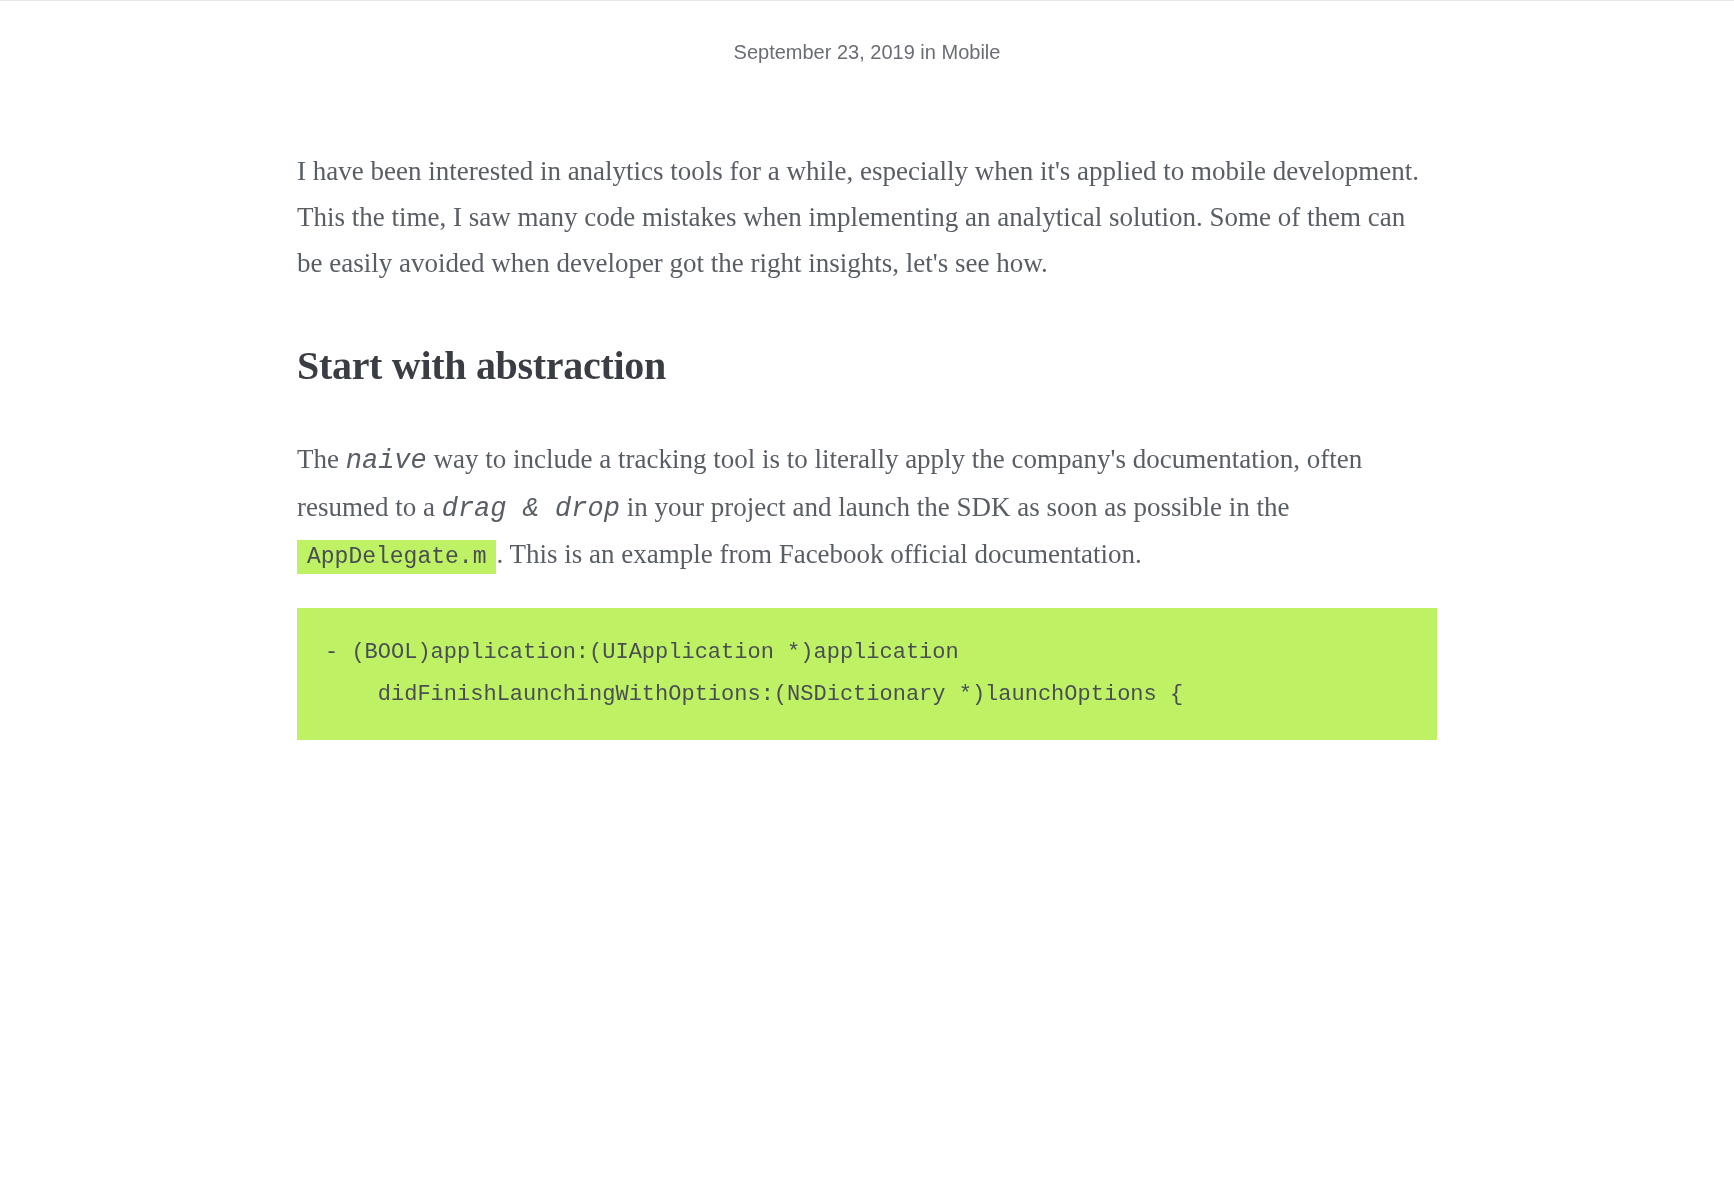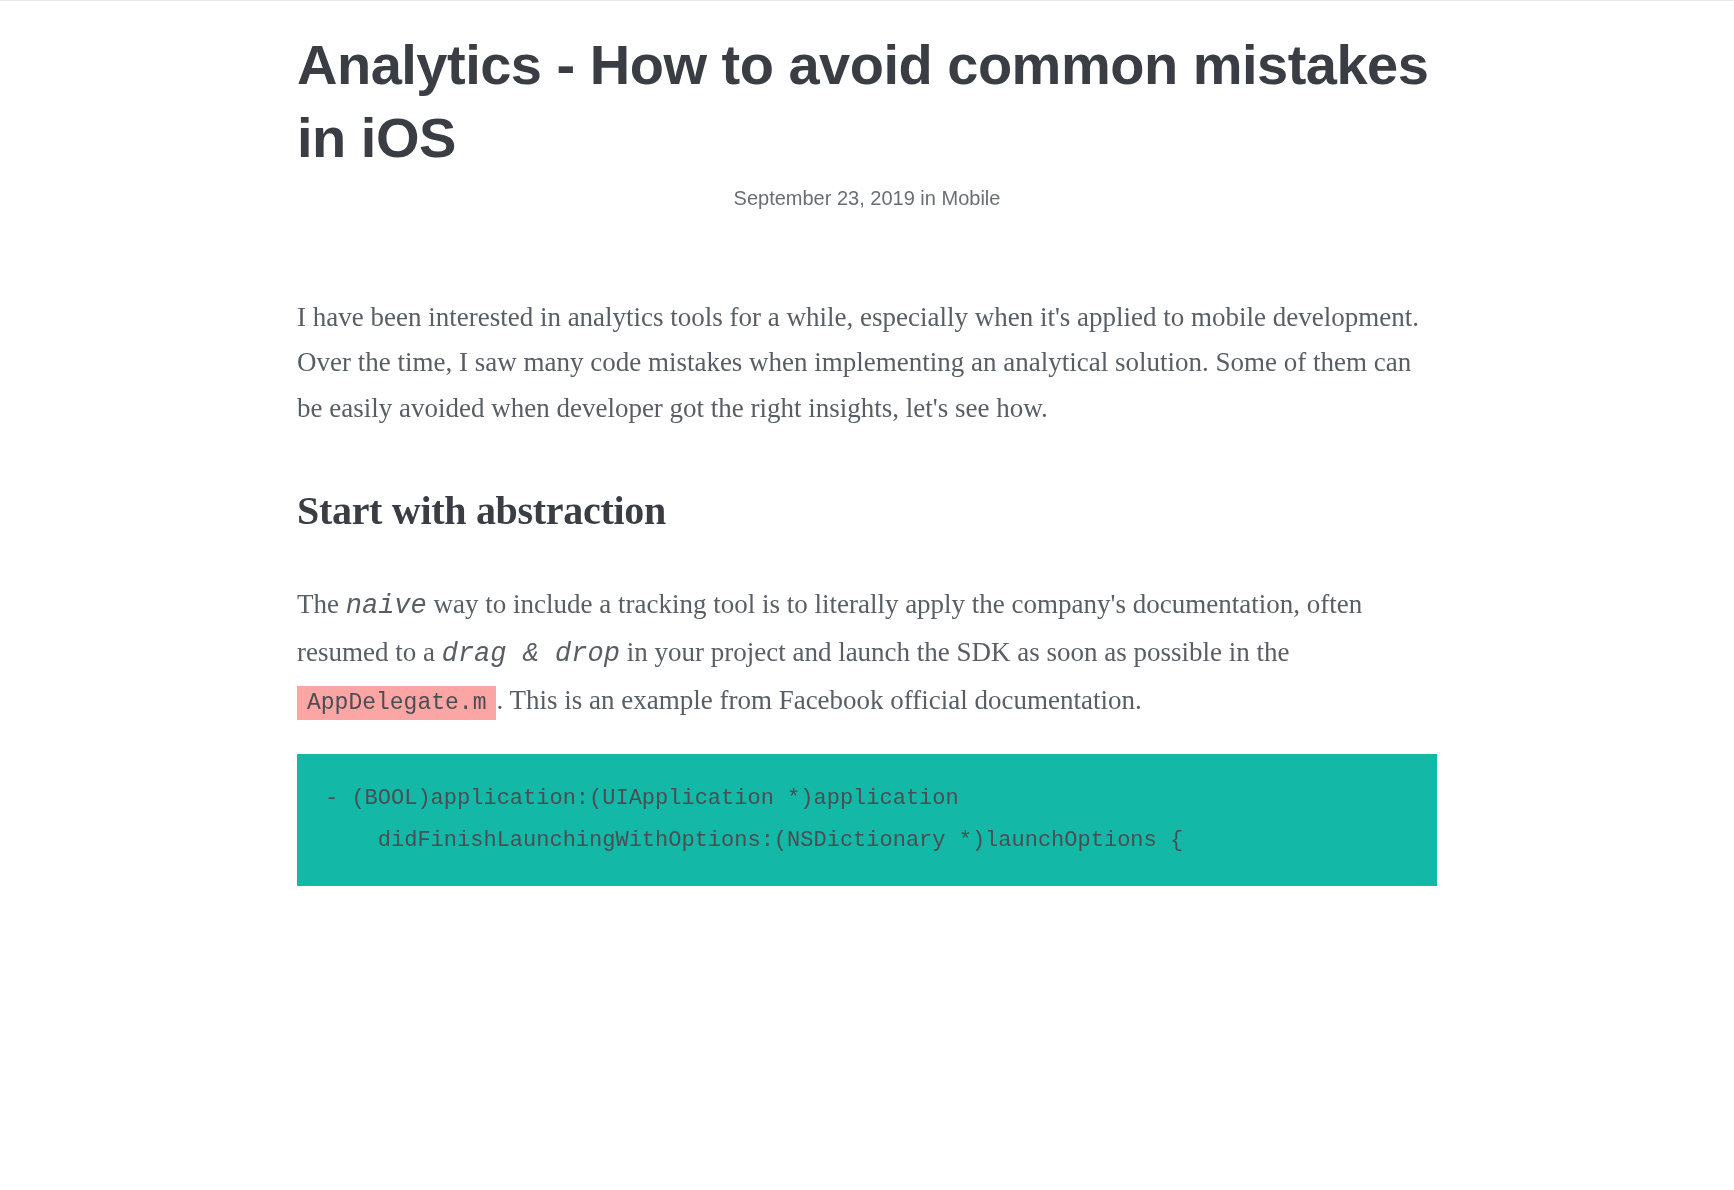--- a/index.html
+++ b/index.html
@@ -55,47 +55,46 @@
       margin-bottom: 48px;
       letter-spacing: -0.3px;
     }
     em {
       font-style: italic;
       font-family: Liberation Mono, monospace;
     }
     code.inline {
       font-family: 'SFMono-Regular', Consolas, 'Liberation Mono', Menlo, monospace;
       font-size: 23px;
-      background: #fca5a5;
+      background: #bef264;
       padding: 4px 10px;
       color: #4a4e54;
     }
     pre {
-      background: #14b8a6;
+      background: #bef264;
       padding: 24px 28px;
       margin-top: 30px;
       font-family: 'SFMono-Regular', Consolas, 'Liberation Mono', Menlo, monospace;
       font-size: 22px;
       line-height: 1.9;
       color: #4a4e54;
       white-space: pre;
       overflow-x: auto;
     }
   </style>
 </head>
 <body>
 
 <div class="container">
-  <h1>Analytics - How to avoid common mistakes in iOS</h1>
   <div class="meta">
     <span>September 23, 2019</span><span> in </span><a>Mobile</a>
   </div>
 
   <div class="content">
-    <p>I have been interested in analytics tools for a while, especially when it's applied to mobile development. Over the time, I saw many code mistakes when implementing an analytical solution. Some of them can be easily avoided when developer got the right insights, let's see how.</p>
+    <p>I have been interested in analytics tools for a while, especially when it's applied to mobile development. This the time, I saw many code mistakes when implementing an analytical solution. Some of them can be easily avoided when developer got the right insights, let's see how.</p>
 
     <h2>Start with abstraction</h2>
 
     <p><span>The </span><em>naive</em><span> way to include a tracking tool is to literally apply the company's documentation, often resumed to a </span><em>drag &amp; drop</em><span> in your project and launch the SDK as soon as possible in the </span><code class="inline">AppDelegate.m</code><span>. This is an example from Facebook official documentation.</span></p>
 
     <pre>- (BOOL)application:(UIApplication *)application
     didFinishLaunchingWithOptions:(NSDictionary *)launchOptions {</pre>
   </div>
 </div>
 

